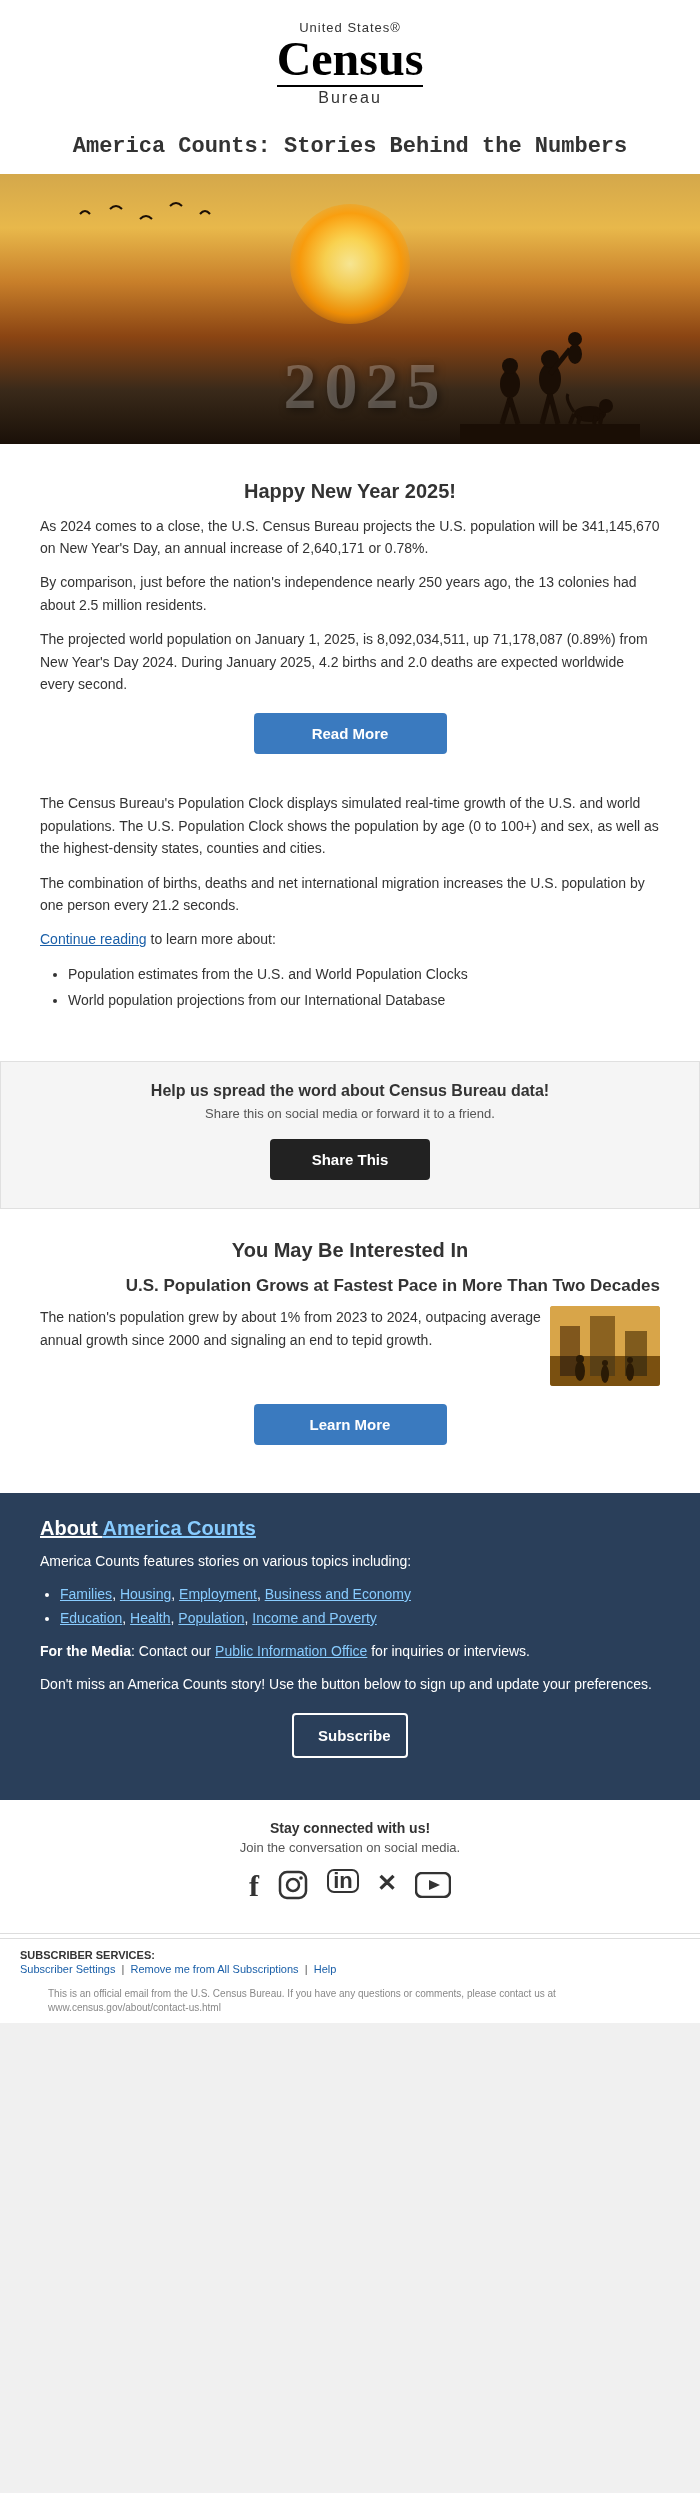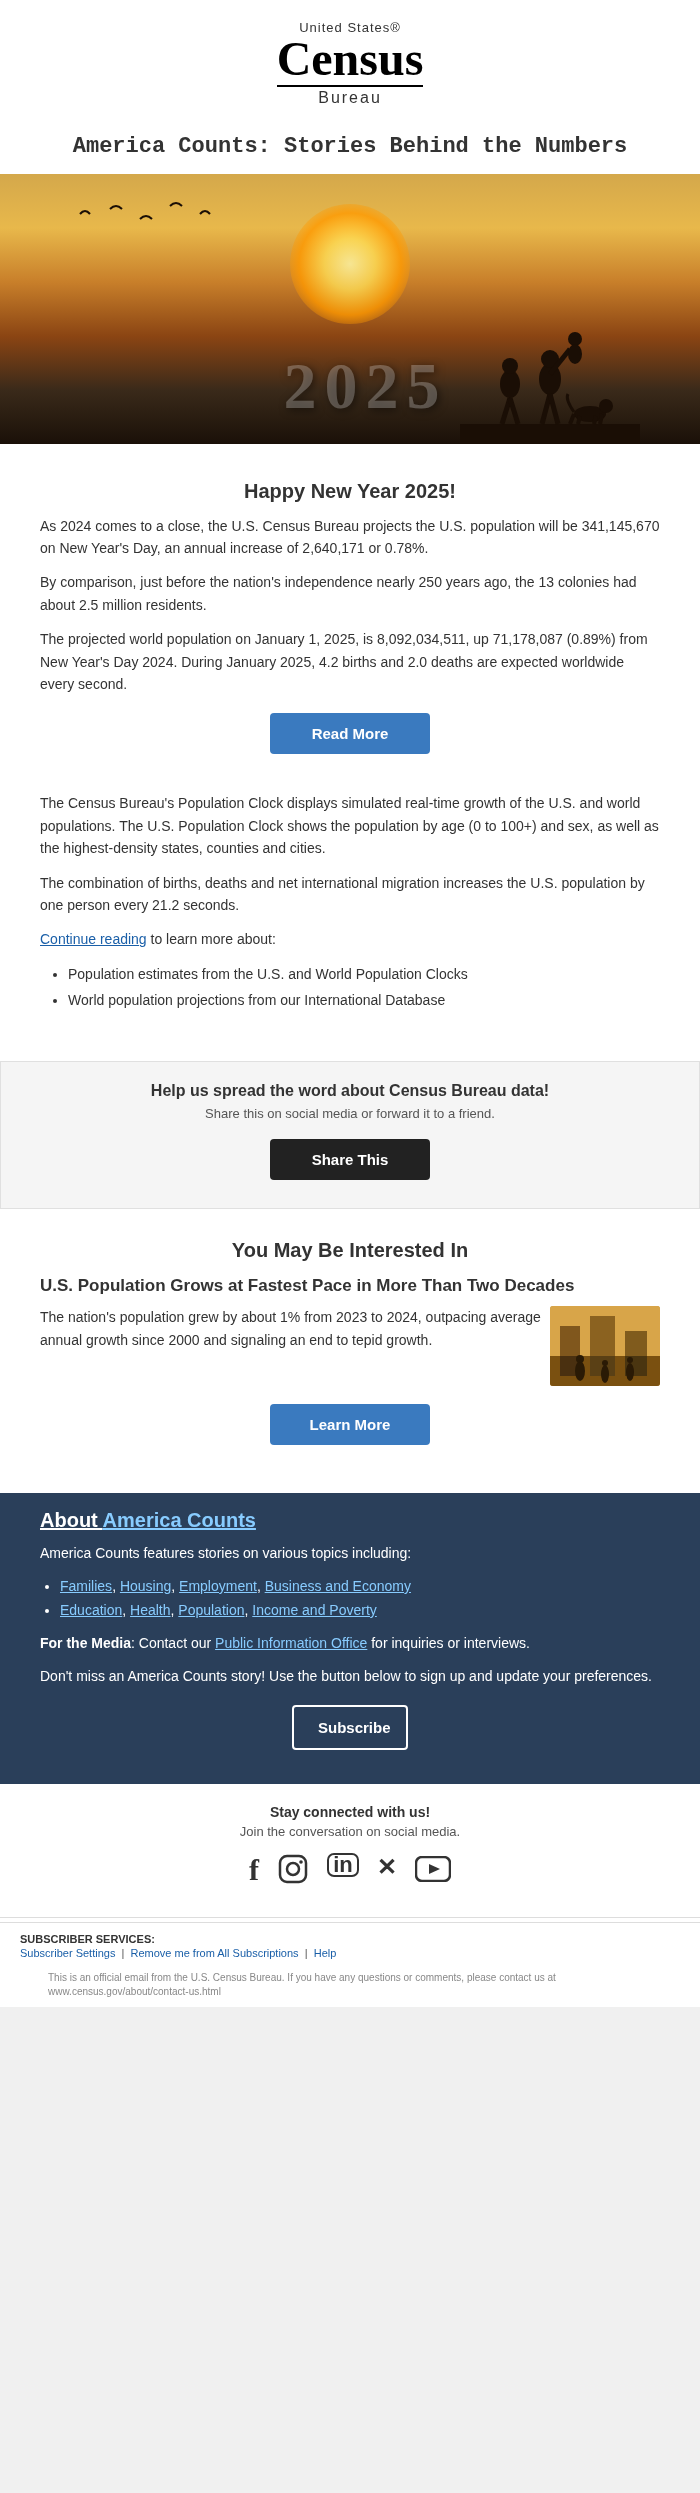--- a/index.html
+++ b/index.html
@@ -93,21 +93,21 @@
       text-align: center;
       margin: 16px 0 12px;
     }
     .body-text {
       font-size: 14px;
       line-height: 1.6;
       margin-bottom: 12px;
     }
     .btn-primary {
       display: block;
-      width: 160px;
+      width: 193px;
       margin: 18px auto;
       padding: 12px 24px;
       background: #3a7abf;
       color: #fff;
       border: none;
       border-radius: 4px;
       font-size: 15px;
       font-weight: bold;
       text-align: center;
       cursor: pointer;
@@ -166,21 +166,21 @@
     .interested-title {
       font-size: 20px;
       font-weight: bold;
       text-align: center;
       margin-bottom: 14px;
     }
     .article-title {
       font-size: 17px;
       font-weight: bold;
       margin-bottom: 10px;
-      text-align: left;
+      text-align: right;
     }
     .article-row {
       display: flex;
       gap: 4px;
       align-items: flex-start;
     }
     .article-text {
       flex: 1;
       font-size: 14px;
       line-height: 1.6;
@@ -190,21 +190,21 @@
       height: 80px;
       background: linear-gradient(135deg, #c8a870 0%, #8b6520 40%, #f0c060 70%, #e0a840 100%);
       border-radius: 3px;
       flex-shrink: 0;
       overflow: hidden;
       position: relative;
     }
     .about-section {
       background: #2a3f5a;
       color: #fff;
-      padding: 16px 40px;
+      padding: 24px 40px;
       margin: 10px 0 0;
     }
     .about-title {
       font-size: 20px;
       font-weight: bold;
       margin-bottom: 10px;
     }
     .about-title span {
       text-decoration: underline;
       cursor: pointer;

